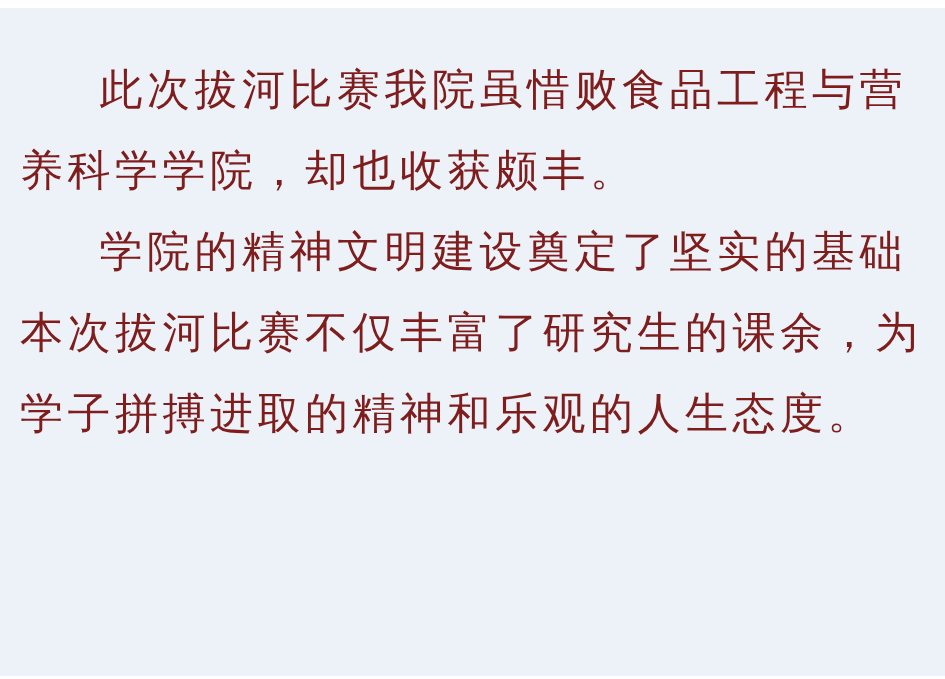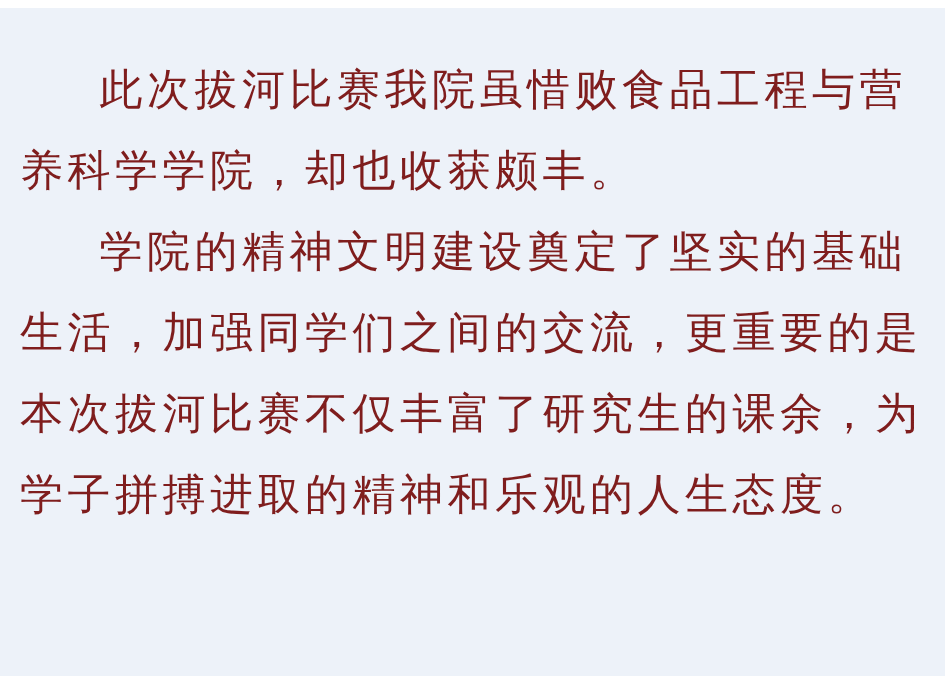--- a/index.html
+++ b/index.html
@@ -47,18 +47,17 @@
 </style>
 </head>
 <body>
 
 <div class="page">
   <div class="content">
     <div class="text-block">
       <div class="line indent">此次拔河比赛我院虽惜败食品工程与营</div>
       <div class="line">养科学学院，却也收获颇丰。</div>
       <div class="line indent">学院的精神文明建设奠定了坚实的基础</div>
-      <div class="line">生活，加强同学们之间的交流，更重要的是</div>
       <div class="line">本次拔河比赛不仅丰富了研究生的课余，为</div>
       <div class="line">学子拼搏进取的精神和乐观的人生态度。</div>
     </div>
   </div>
 </div>
 
 </body></html>

